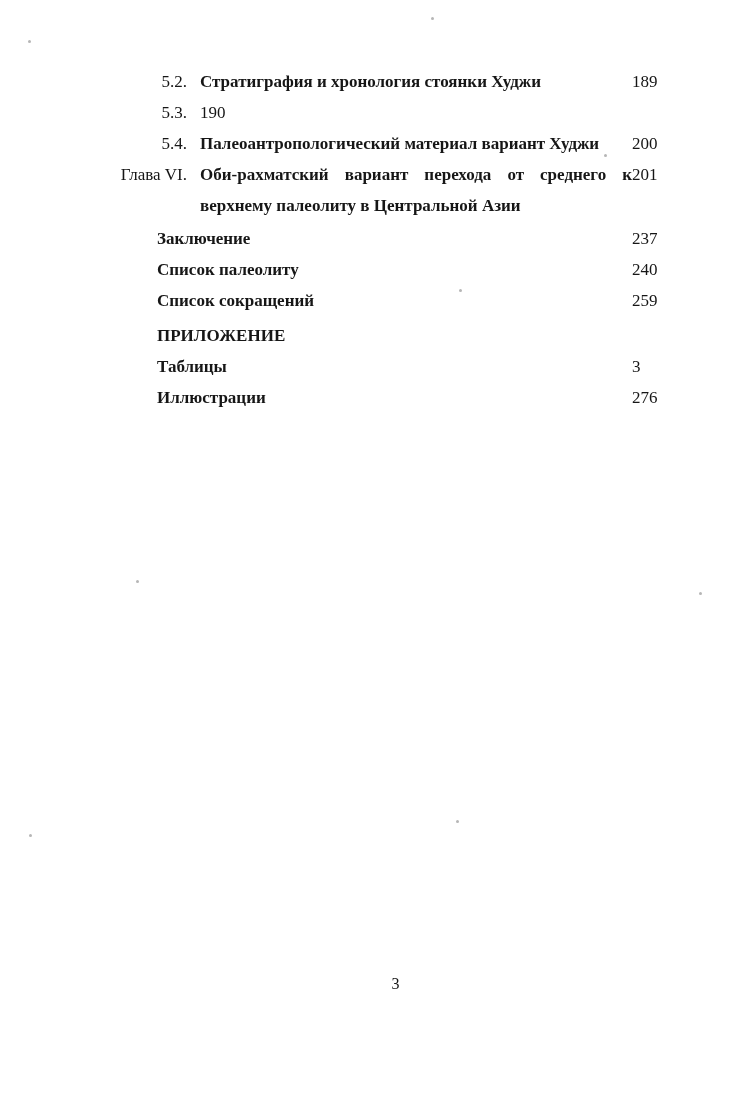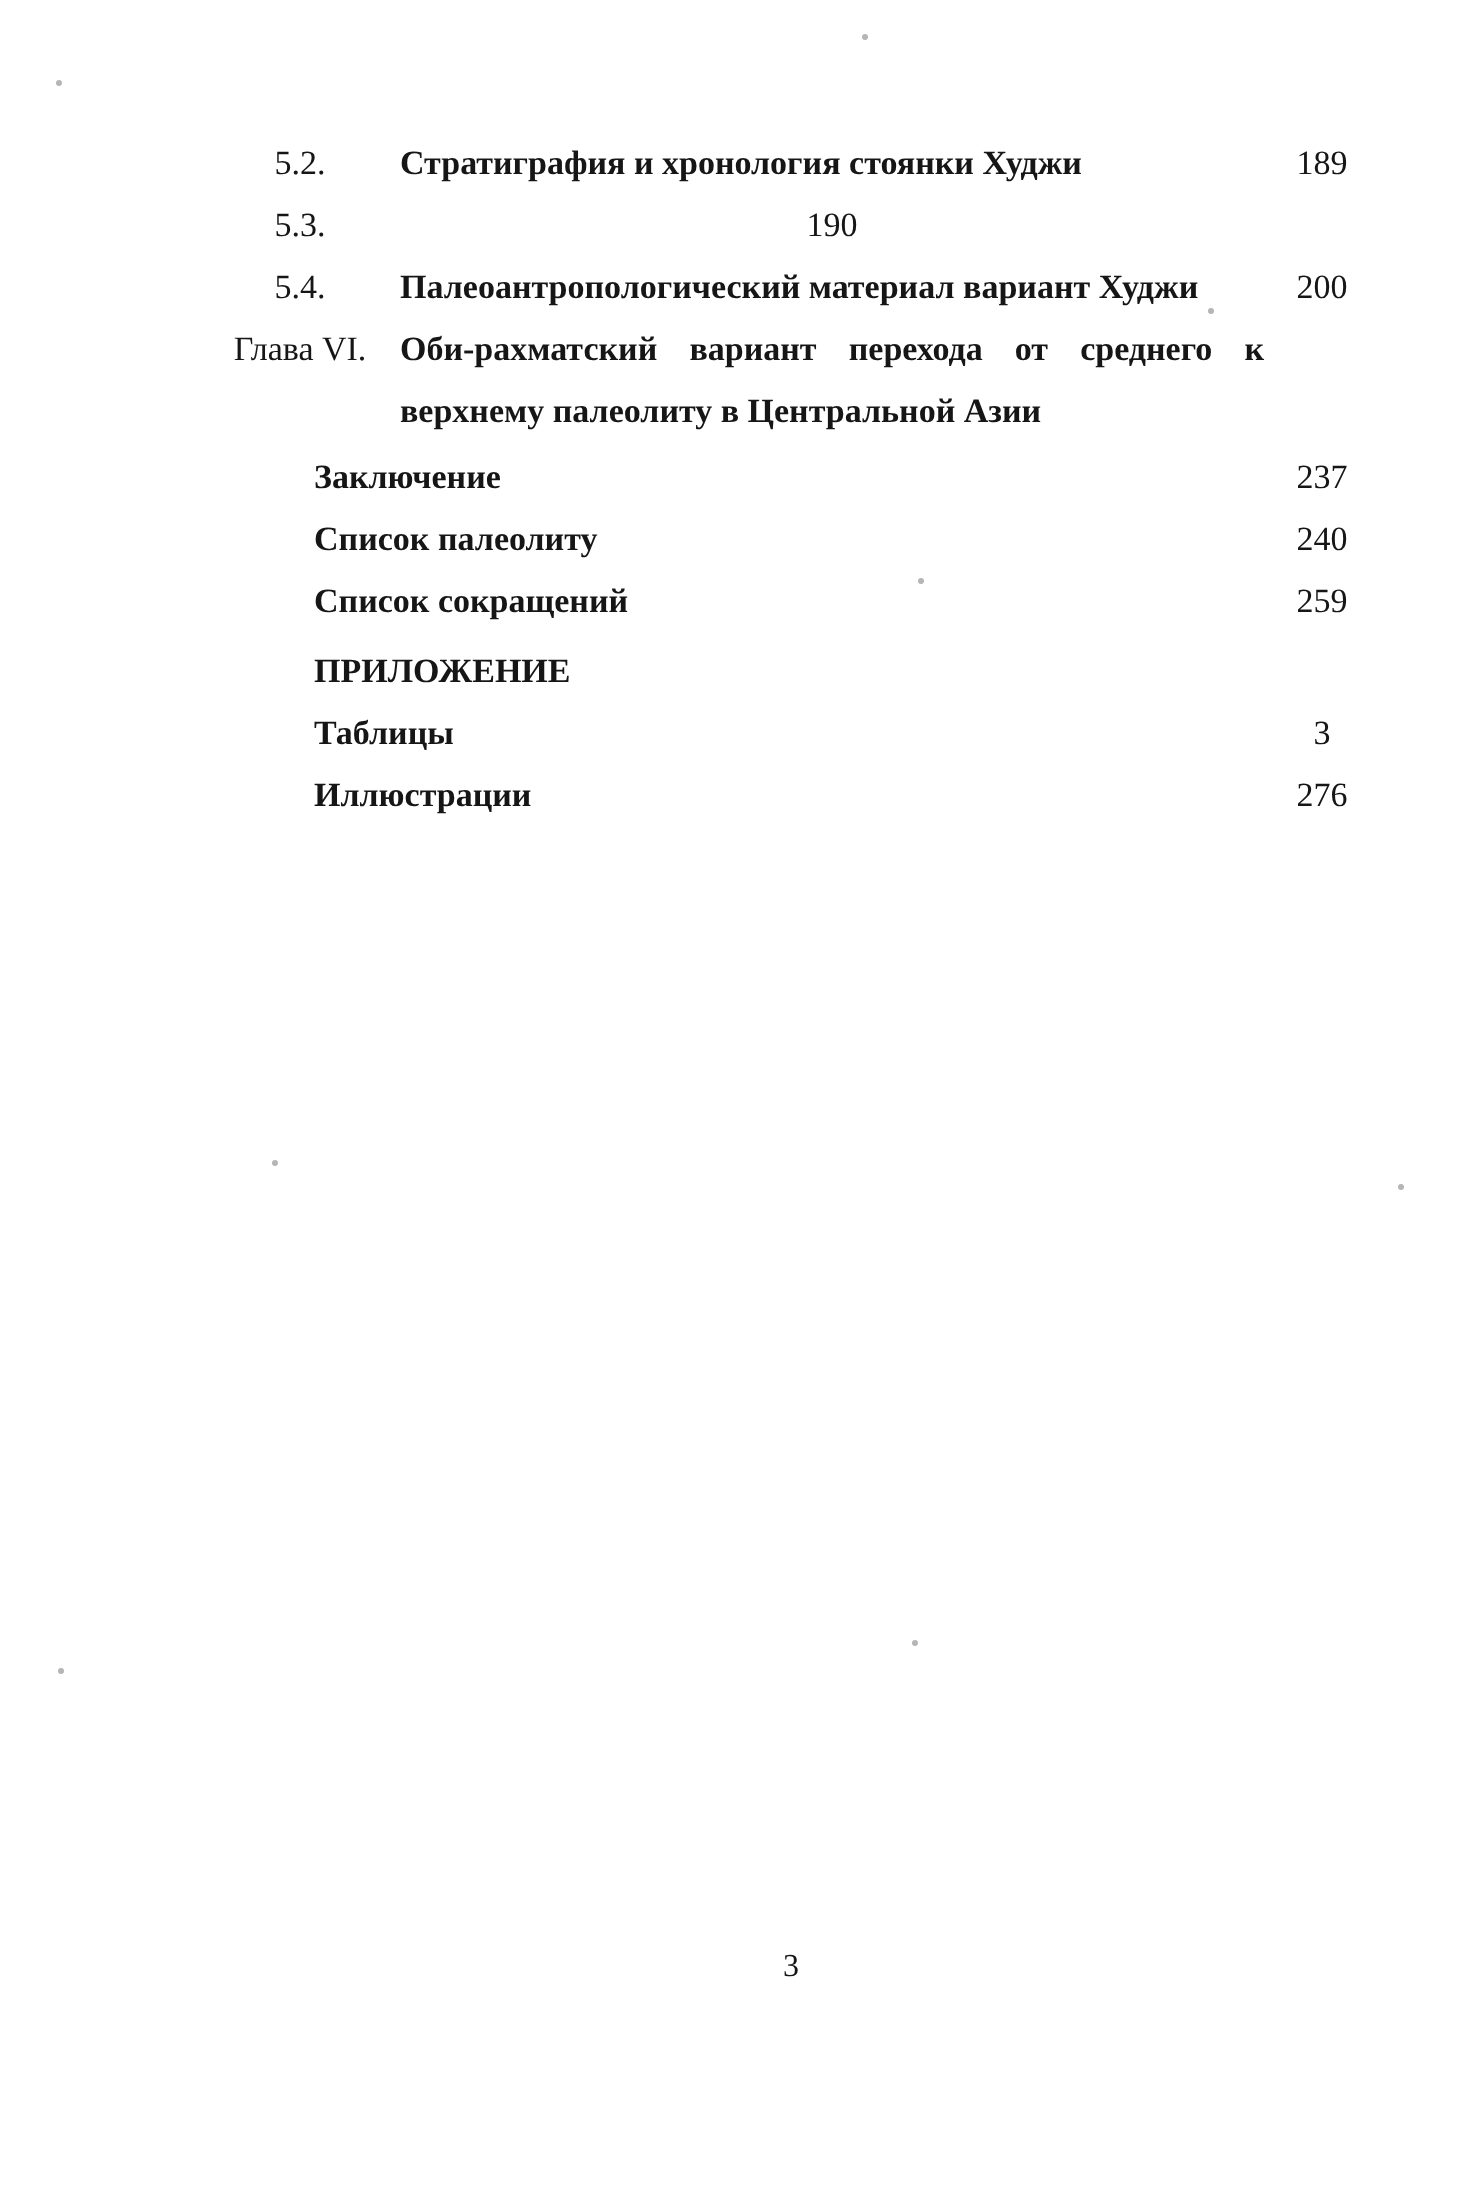--- a/index.html
+++ b/index.html
@@ -18,31 +18,31 @@
     padding: 66px 43px 0 113px;
     background: #ffffff;
   }
   .toc-entry {
     display: grid;
     grid-template-columns: 87px 1fr 58px;
     font-size: 17px;
     line-height: 31px;
   }
   .entry-label {
-    text-align: center;
+    text-align: right;
     padding-right: 13px;
     white-space: nowrap;
   }
   .entry-text {
     text-align: justify;
     text-align-last: left;
     font-weight: bold;
   }
   .entry-page {
-    text-align: center;
+    text-align: left;
   }
   .span-text {
     grid-column: 1 / 3;
     padding-left: 44px;
   }
   .back-matter { margin-top: 2px; }
   .appendix { margin-top: 4px; }
   .page-number {
     position: absolute;
     top: 968px;
@@ -82,20 +82,21 @@
 
     <div class="toc-entry">
       <span class="entry-label">5.4.</span>
       <span class="entry-text">Палеоантропологический материал вариант Худжи</span>
       <span class="entry-page">200</span>
     </div>
 
     <div class="toc-entry">
       <span class="entry-label">Глава VI.</span>
       <span class="entry-text">Оби-рахматский вариант перехода от среднего к верхнему палеолиту в Центральной Азии</span>
+      <span class="entry-page">201</span>
     </div>
 
   </section>
 
   <section class="back-matter">
 
     <div class="toc-entry">
       <span class="entry-text span-text">Заключение</span>
       <span class="entry-page">237</span>
     </div>

